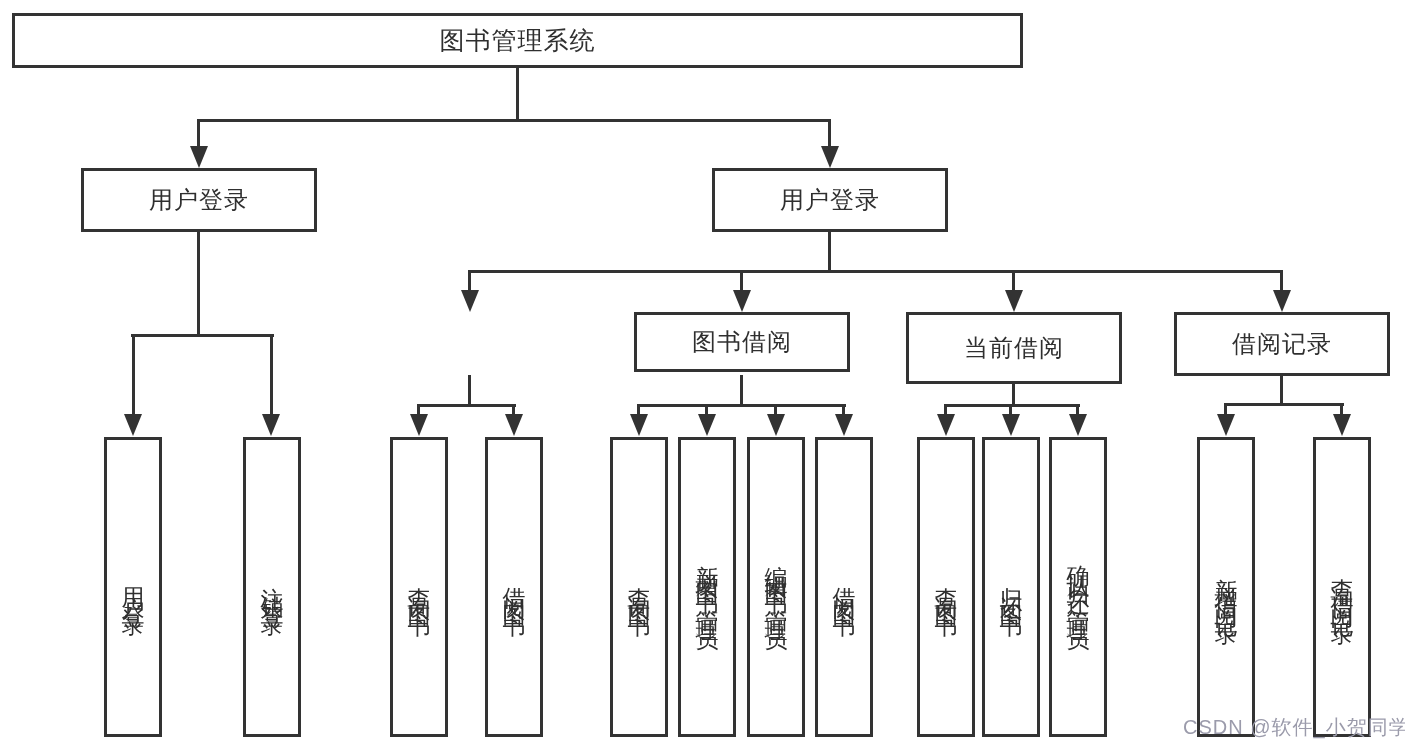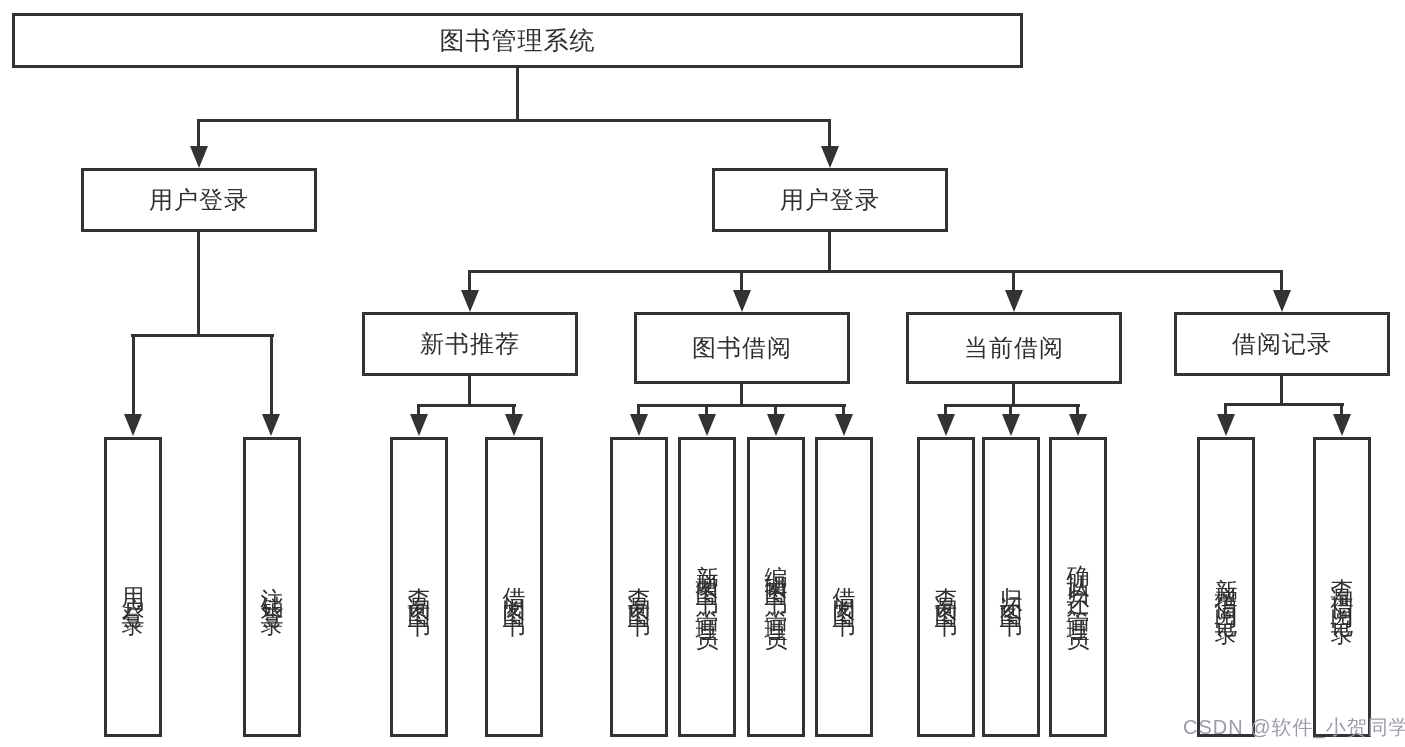--- a/index.html
+++ b/index.html
@@ -89,25 +89,22 @@
   </div>
 
   <div class="node" style="left:81px;top:168px;width:236px;height:64px">
     <span>用户登录</span>
   </div>
 
   <div class="node" style="left:712px;top:168px;width:236px;height:64px">
     <span>用户登录</span>
   </div>
 
-  <div class="node" style="left:362px;top:312px;width:216px;height:64px">
-    <span>新书推荐</span>
-  </div>
 
-  <div class="node" style="left:634px;top:312px;width:216px;height:72px">
+  <div class="node" style="left:634px;top:312px;width:216px;height:60px">
     <span>图书借阅</span>
   </div>
 
   <div class="node" style="left:906px;top:312px;width:216px;height:72px">
     <span>当前借阅</span>
   </div>
 
   <div class="node" style="left:1174px;top:312px;width:216px;height:64px">
     <span>借阅记录</span>
   </div>

